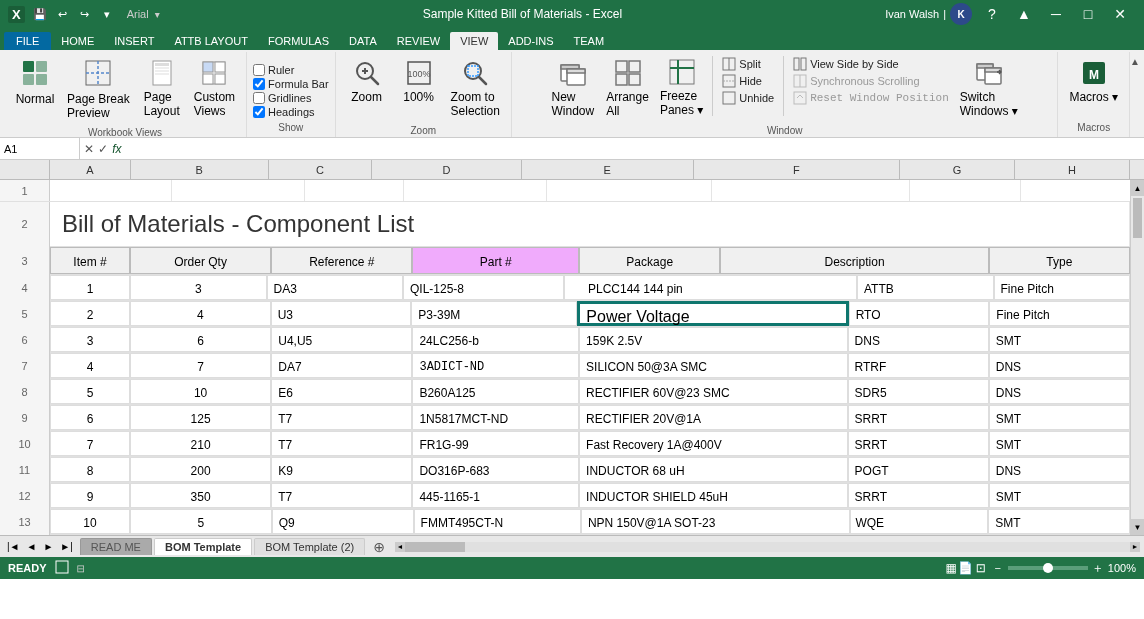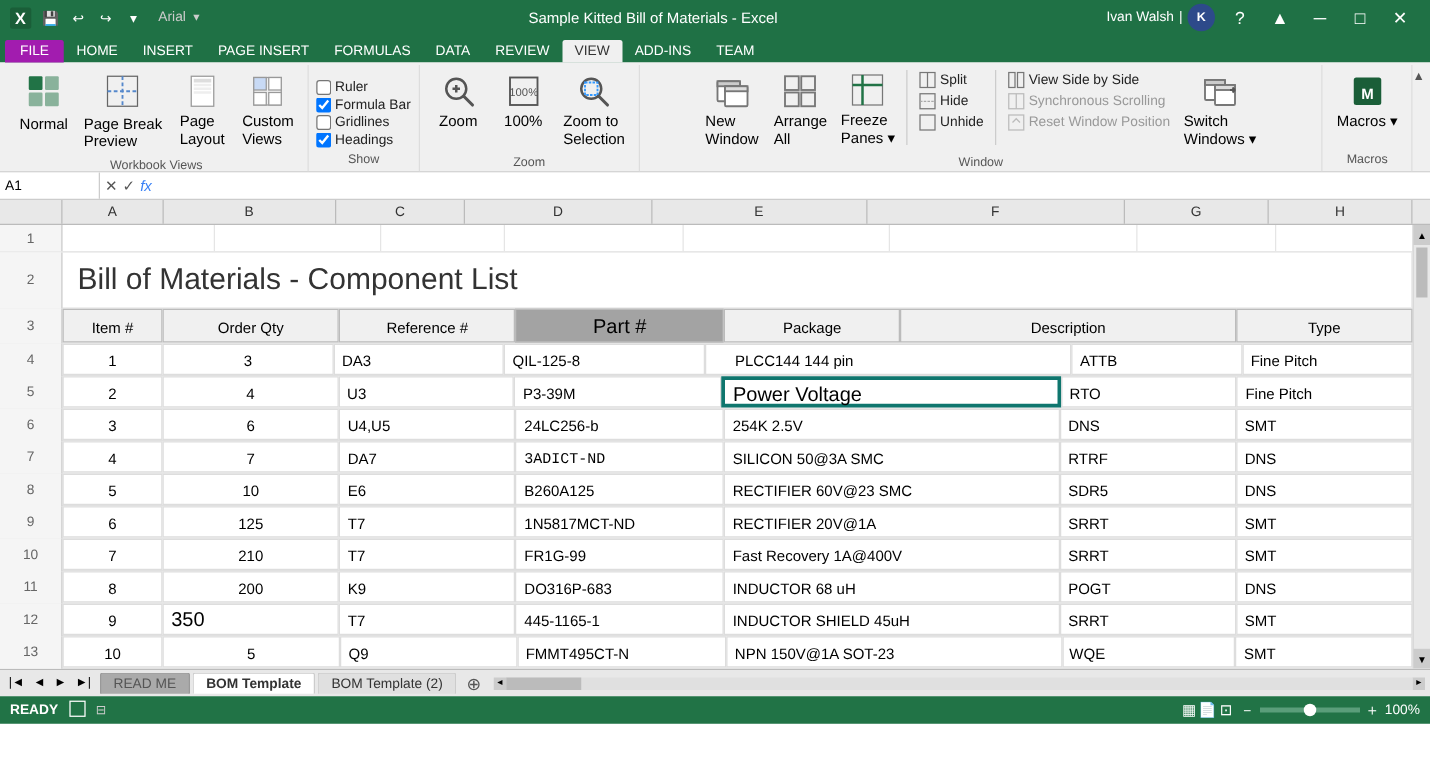--- a/index.html
+++ b/index.html
@@ -31,21 +31,21 @@
     }
     .ribbon-tab {
       padding: 3px 10px;
       font-size: 11px;
       cursor: pointer;
       color: white;
       background: transparent;
       border-radius: 2px 2px 0 0;
     }
     .ribbon-tab.active { background: #f0f0f0; color: #333; }
-    .ribbon-tab.file-tab { background: #a21caf; color: white; padding: 3px 12px; }
+    .ribbon-tab.file-tab { background: #0369a1; color: white; padding: 3px 12px; }
 
     
     .ribbon {
       background: #f0f0f0;
       border-bottom: 1px solid #ccc;
       display: flex;
       padding: 2px 0 0 4px;
       height: 88px;
     }
     .ribbon-group {
@@ -223,21 +223,21 @@
       <span class="tcbtn">□</span>
       <span class="tcbtn close">✕</span>
     </div>
   </div>
 </div>
 
 <div class="ribbon-tabs">
   <div class="ribbon-tab file-tab">FILE</div>
   <div class="ribbon-tab">HOME</div>
   <div class="ribbon-tab">INSERT</div>
-  <div class="ribbon-tab">PAGE INSERT</div>
+  <div class="ribbon-tab">ATTB LAYOUT</div>
   <div class="ribbon-tab">FORMULAS</div>
   <div class="ribbon-tab">DATA</div>
   <div class="ribbon-tab">REVIEW</div>
   <div class="ribbon-tab active">VIEW</div>
   <div class="ribbon-tab">ADD-INS</div>
   <div class="ribbon-tab">TEAM</div>
 </div>
 
 <div class="ribbon">
 
@@ -416,21 +416,21 @@
           </svg>
           <span class="label">View Side by Side</span>
         </div>
         <div class="ribbon-btn-small" style="color:#999;">
           <svg width="14" height="14" viewBox="0 0 14 14">
             <rect x="1" y="1" width="12" height="12" fill="none" stroke="#bbb" stroke-width="1"></rect>
             <line x1="7" y1="1" x2="7" y2="13" stroke="#bbb" stroke-width="1"></line>
           </svg>
           <span class="label" style="color:#999;">Synchronous Scrolling</span>
         </div>
-        <div class="ribbon-btn-small" style="color:#999;">
+        <div class="ribbon-btn-small" style="color:#999;font-family:Liberation Mono, monospace;">
           <svg width="14" height="14" viewBox="0 0 14 14">
             <rect x="1" y="1" width="12" height="12" fill="none" stroke="#bbb" stroke-width="1"></rect>
             <path d="M4 7 L7 4 L10 7" fill="none" stroke="#bbb" stroke-width="1"></path>
           </svg>
           <span class="label" style="color:#999;">Reset Window Position</span>
         </div>
       </div>
       <div class="large-ribbon-btn">
         <div>
           <svg width="28" height="28" viewBox="0 0 28 28">
@@ -467,21 +467,21 @@
   <div style="display:flex;align-items:flex-start;padding:4px 4px 0 0;margin-left:auto;">
     <span style="font-size:10px;color:#555;">▲</span>
   </div>
 </div>
 
 <div class="formula-bar">
   <div class="name-box">A1</div>
   <div class="formula-icons">
     <span style="font-size:12px;color:#555;cursor:pointer;">✕</span>
     <span style="font-size:12px;color:#555;cursor:pointer;">✓</span>
-    <span style="font-size:12px;color:#3b82f6;cursor:pointer;font-style:italic;">fx</span>
+    <span style="font-size:12px;color:#14532d;cursor:pointer;font-style:italic;">fx</span>
   </div>
   <input class="formula-input" type="text" value="" style="">
 </div>
 
 <div style="display:flex;background:#e8e8e8;border-bottom:1px solid #bbb;height:20px;">
   <div style="width:50px;min-width:50px;border-right:1px solid #bbb;"></div>
   <div style="flex:0.7;text-align:center;border-right:1px solid #bbb;font-size:11px;color:#333;line-height:20px;">A</div>
   <div style="flex:1.2;text-align:center;border-right:1px solid #bbb;font-size:11px;color:#333;line-height:20px;">B</div>
   <div style="flex:0.9;text-align:center;border-right:1px solid #bbb;font-size:11px;color:#333;line-height:20px;">C</div>
   <div style="flex:1.3;text-align:center;border-right:1px solid #bbb;font-size:11px;color:#333;line-height:20px;">D</div>
@@ -513,21 +513,21 @@
       <div style="flex:9;border-right:1px solid #e5e5e5;padding:8px 12px;font-size:24px;font-weight:300;color:#333;display:flex;align-items:center;">
         <span>Bill of Materials - Component List</span>
       </div>
     </div>
 
     <div class="grid-row" style="height:28px;">
       <div class="row-num" style="height:28px;line-height:28px;">3</div>
       <div style="width:80px;min-width:80px;border:1px solid #bbb;background:#f0f0f0;padding:0 6px;font-size:12px;line-height:28px;text-align:center;">Item #</div>
       <div style="flex:1;min-width:90px;border:1px solid #bbb;background:#f0f0f0;padding:0 6px;font-size:12px;line-height:28px;text-align:center;">Order Qty</div>
       <div style="flex:1;min-width:90px;border:1px solid #bbb;background:#f0f0f0;padding:0 6px;font-size:12px;line-height:28px;text-align:center;">Reference #</div>
-      <div style="flex:1.2;min-width:110px;border:1px solid #bbb;background:#a3a3a3;padding:0 6px;font-size:16px;line-height:28px;text-align:center;">Part #</div>
+      <div style="flex:1.2;min-width:110px;border:1px solid #bbb;background:#f0abfc;padding:0 6px;font-size:12px;line-height:28px;text-align:center;">Part #</div>
       <div style="flex:1;min-width:90px;border:1px solid #bbb;background:#f0f0f0;padding:0 6px;font-size:12px;line-height:28px;text-align:center;">Package</div>
       <div style="flex:2;min-width:160px;border:1px solid #bbb;background:#f0f0f0;padding:0 6px;font-size:12px;line-height:28px;text-align:center;">Description</div>
       <div style="flex:1;min-width:90px;border:1px solid #bbb;background:#f0f0f0;padding:0 6px;font-size:12px;line-height:28px;text-align:center;">Type</div>
     </div>
 
     <div class="grid-row" style="height:26px;">
       <div class="row-num" style="height:26px;line-height:26px;">4</div>
       <div style="width:80px;min-width:80px;border:1px solid #ddd;padding:0 6px;font-size:12px;line-height:26px;text-align:center;">1</div>
       <div style="flex:1;min-width:90px;border:1px solid #ddd;padding:0 6px;font-size:12px;line-height:26px;text-align:center;">3</div>
       <div style="flex:1;min-width:90px;border:1px solid #ddd;padding:0 6px;font-size:12px;line-height:26px;">DA3</div>
@@ -547,21 +547,21 @@
       <div style="flex:1;min-width:90px;border:1px solid #ddd;padding:0 6px;font-size:12px;line-height:26px;">RTO</div>
       <div style="flex:1;min-width:90px;border:1px solid #ddd;padding:0 6px;font-size:12px;line-height:26px;">Fine Pitch</div>
     </div>
 
     <div class="grid-row" style="height:26px;">
       <div class="row-num" style="height:26px;line-height:26px;">6</div>
       <div style="width:80px;min-width:80px;border:1px solid #ddd;padding:0 6px;font-size:12px;line-height:26px;text-align:center;">3</div>
       <div style="flex:1;min-width:90px;border:1px solid #ddd;padding:0 6px;font-size:12px;line-height:26px;text-align:center;">6</div>
       <div style="flex:1;min-width:90px;border:1px solid #ddd;padding:0 6px;font-size:12px;line-height:26px;">U4,U5</div>
       <div style="flex:1.2;min-width:110px;border:1px solid #ddd;padding:0 6px;font-size:12px;line-height:26px;">24LC256-b</div>
-      <div style="flex:2;min-width:160px;border:1px solid #ddd;padding:0 6px;font-size:12px;line-height:26px;">254K 2.5V</div>
+      <div style="flex:2;min-width:160px;border:1px solid #ddd;padding:0 6px;font-size:12px;line-height:26px;">159K 2.5V</div>
       <div style="flex:1;min-width:90px;border:1px solid #ddd;padding:0 6px;font-size:12px;line-height:26px;">DNS</div>
       <div style="flex:1;min-width:90px;border:1px solid #ddd;padding:0 6px;font-size:12px;line-height:26px;">SMT</div>
     </div>
 
     <div class="grid-row" style="height:26px;">
       <div class="row-num" style="height:26px;line-height:26px;">7</div>
       <div style="width:80px;min-width:80px;border:1px solid #ddd;padding:0 6px;font-size:12px;line-height:26px;text-align:center;">4</div>
       <div style="flex:1;min-width:90px;border:1px solid #ddd;padding:0 6px;font-size:12px;line-height:26px;text-align:center;">7</div>
       <div style="flex:1;min-width:90px;border:1px solid #ddd;padding:0 6px;font-size:12px;line-height:26px;">DA7</div>
       <div style="flex:1.2;min-width:110px;border:1px solid #ddd;padding:0 6px;font-size:12px;line-height:26px;font-family:Liberation Mono, monospace;">3ADICT-ND</div>
@@ -610,21 +610,21 @@
       <div style="flex:1;min-width:90px;border:1px solid #ddd;padding:0 6px;font-size:12px;line-height:26px;">K9</div>
       <div style="flex:1.2;min-width:110px;border:1px solid #ddd;padding:0 6px;font-size:12px;line-height:26px;">DO316P-683</div>
       <div style="flex:2;min-width:160px;border:1px solid #ddd;padding:0 6px;font-size:12px;line-height:26px;">INDUCTOR 68 uH</div>
       <div style="flex:1;min-width:90px;border:1px solid #ddd;padding:0 6px;font-size:12px;line-height:26px;">POGT</div>
       <div style="flex:1;min-width:90px;border:1px solid #ddd;padding:0 6px;font-size:12px;line-height:26px;">DNS</div>
     </div>
 
     <div class="grid-row" style="height:26px;">
       <div class="row-num" style="height:26px;line-height:26px;">12</div>
       <div style="width:80px;min-width:80px;border:1px solid #ddd;padding:0 6px;font-size:12px;line-height:26px;text-align:center;">9</div>
-      <div style="flex:1;min-width:90px;border:1px solid #ddd;padding:0 6px;font-size:16px;line-height:26px;text-align:left;">350</div>
+      <div style="flex:1;min-width:90px;border:1px solid #ddd;padding:0 6px;font-size:12px;line-height:26px;text-align:center;">350</div>
       <div style="flex:1;min-width:90px;border:1px solid #ddd;padding:0 6px;font-size:12px;line-height:26px;">T7</div>
       <div style="flex:1.2;min-width:110px;border:1px solid #ddd;padding:0 6px;font-size:12px;line-height:26px;">445-1165-1</div>
       <div style="flex:2;min-width:160px;border:1px solid #ddd;padding:0 6px;font-size:12px;line-height:26px;">INDUCTOR SHIELD 45uH</div>
       <div style="flex:1;min-width:90px;border:1px solid #ddd;padding:0 6px;font-size:12px;line-height:26px;">SRRT</div>
       <div style="flex:1;min-width:90px;border:1px solid #ddd;padding:0 6px;font-size:12px;line-height:26px;">SMT</div>
     </div>
 
     <div class="grid-row" style="height:26px;">
       <div class="row-num" style="height:26px;line-height:26px;">13</div>
       <div style="width:80px;min-width:80px;border:1px solid #ddd;padding:0 6px;font-size:12px;line-height:26px;text-align:center;">10</div>

